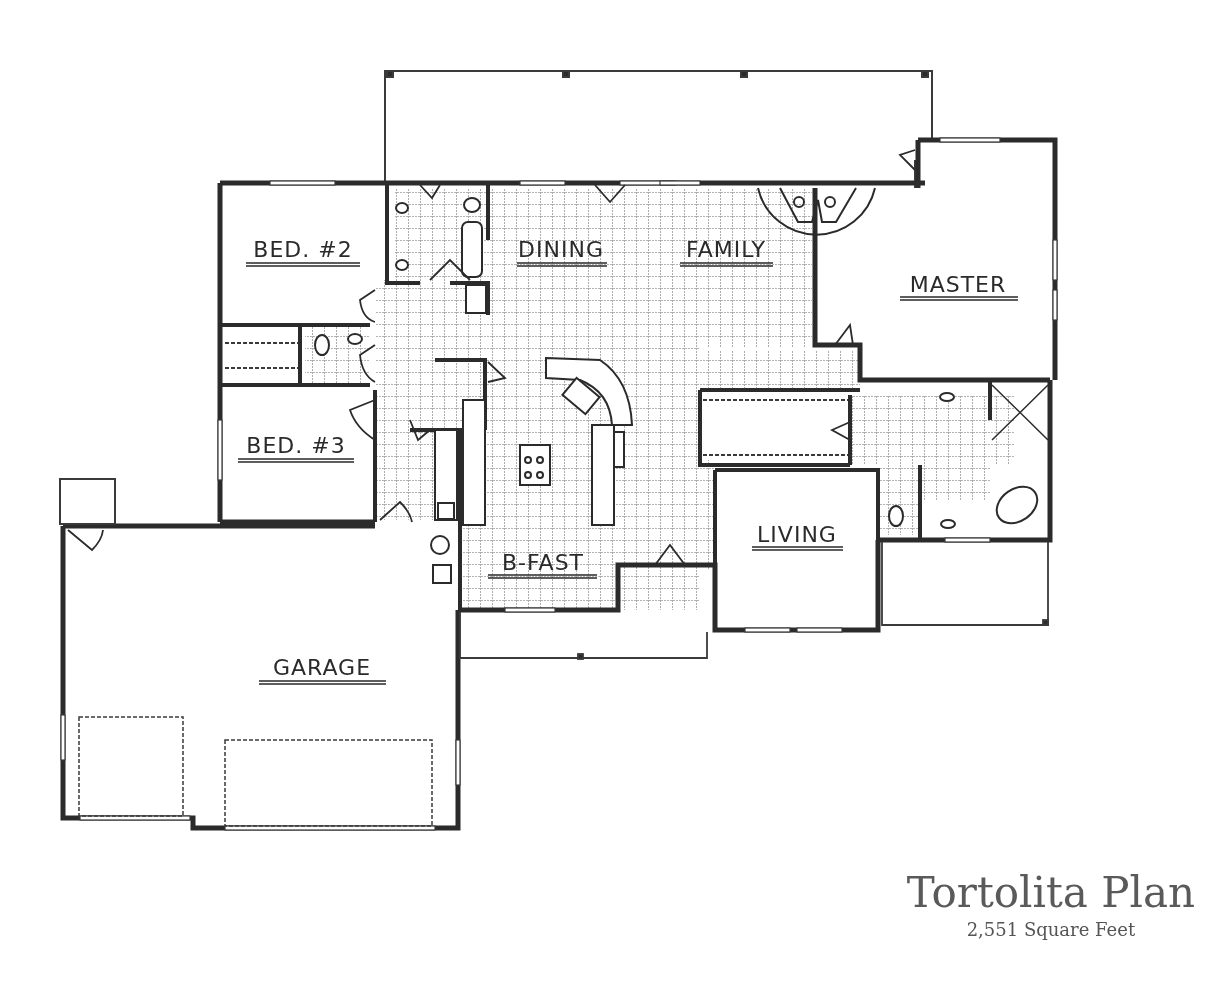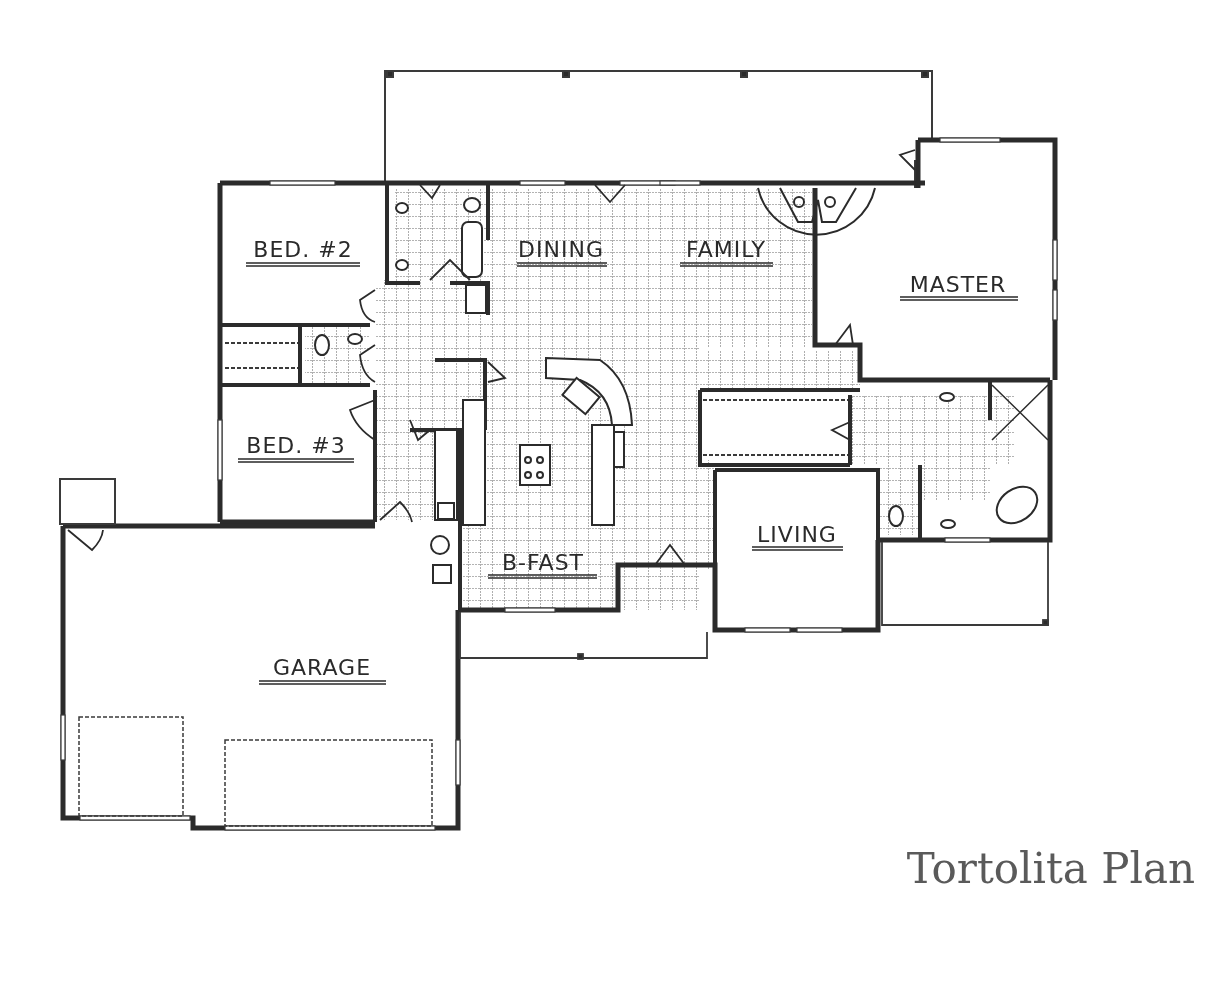--- a/index.html
+++ b/index.html
@@ -1,19 +1,19 @@
 <!DOCTYPE html>
 <html><head>
 <meta charset="utf-8">
 <style>
   html, body { margin:0; padding:0; background:#ffffff; }
   body { width:1211px; height:1004px; position:relative; overflow:hidden; font-family:"DejaVu Sans", sans-serif; }
   #plan { position:absolute; left:0; top:0; }
   .room-label { font-family:"DejaVu Sans", sans-serif; font-size:22px; fill:#2a2a2a; letter-spacing:1px; }
-  .title-block { position:absolute; right:16px; top:844px; text-align:center; color:#555; font-family:"DejaVu Serif", serif; }
+  .title-block { position:absolute; right:16px; top:868px; text-align:center; color:#555; font-family:"DejaVu Serif", serif; }
   .title-block .plan-name { font-size:42px; line-height:50px; color:#5a5a5a; }
   .title-block .plan-sqft { font-size:18px; line-height:24px; color:#555; }
 </style>
 </head>
 <body>
 
 <svg id="plan" width="1211" height="1004" viewBox="0 0 1211 1004" xmlns="http://www.w3.org/2000/svg">
   <defs>
     <pattern id="tile" width="12" height="12" patternUnits="userSpaceOnUse">
       <rect width="12" height="12" fill="#ffffff"></rect>
@@ -205,13 +205,14 @@
     </g>
     <g>
       <text class="room-label" x="322" y="675" text-anchor="middle">GARAGE</text>
       <path d="M259 681 L386 681 M259 684 L386 684" stroke="#2a2a2a" stroke-width="1.3"></path>
     </g>
   </g>
 </svg>
 
 <div class="title-block">
   <div class="plan-name">Tortolita Plan</div>
+  <div class="plan-sqft">2,551 Square Feet</div>
 </div>
 
 </body></html>

